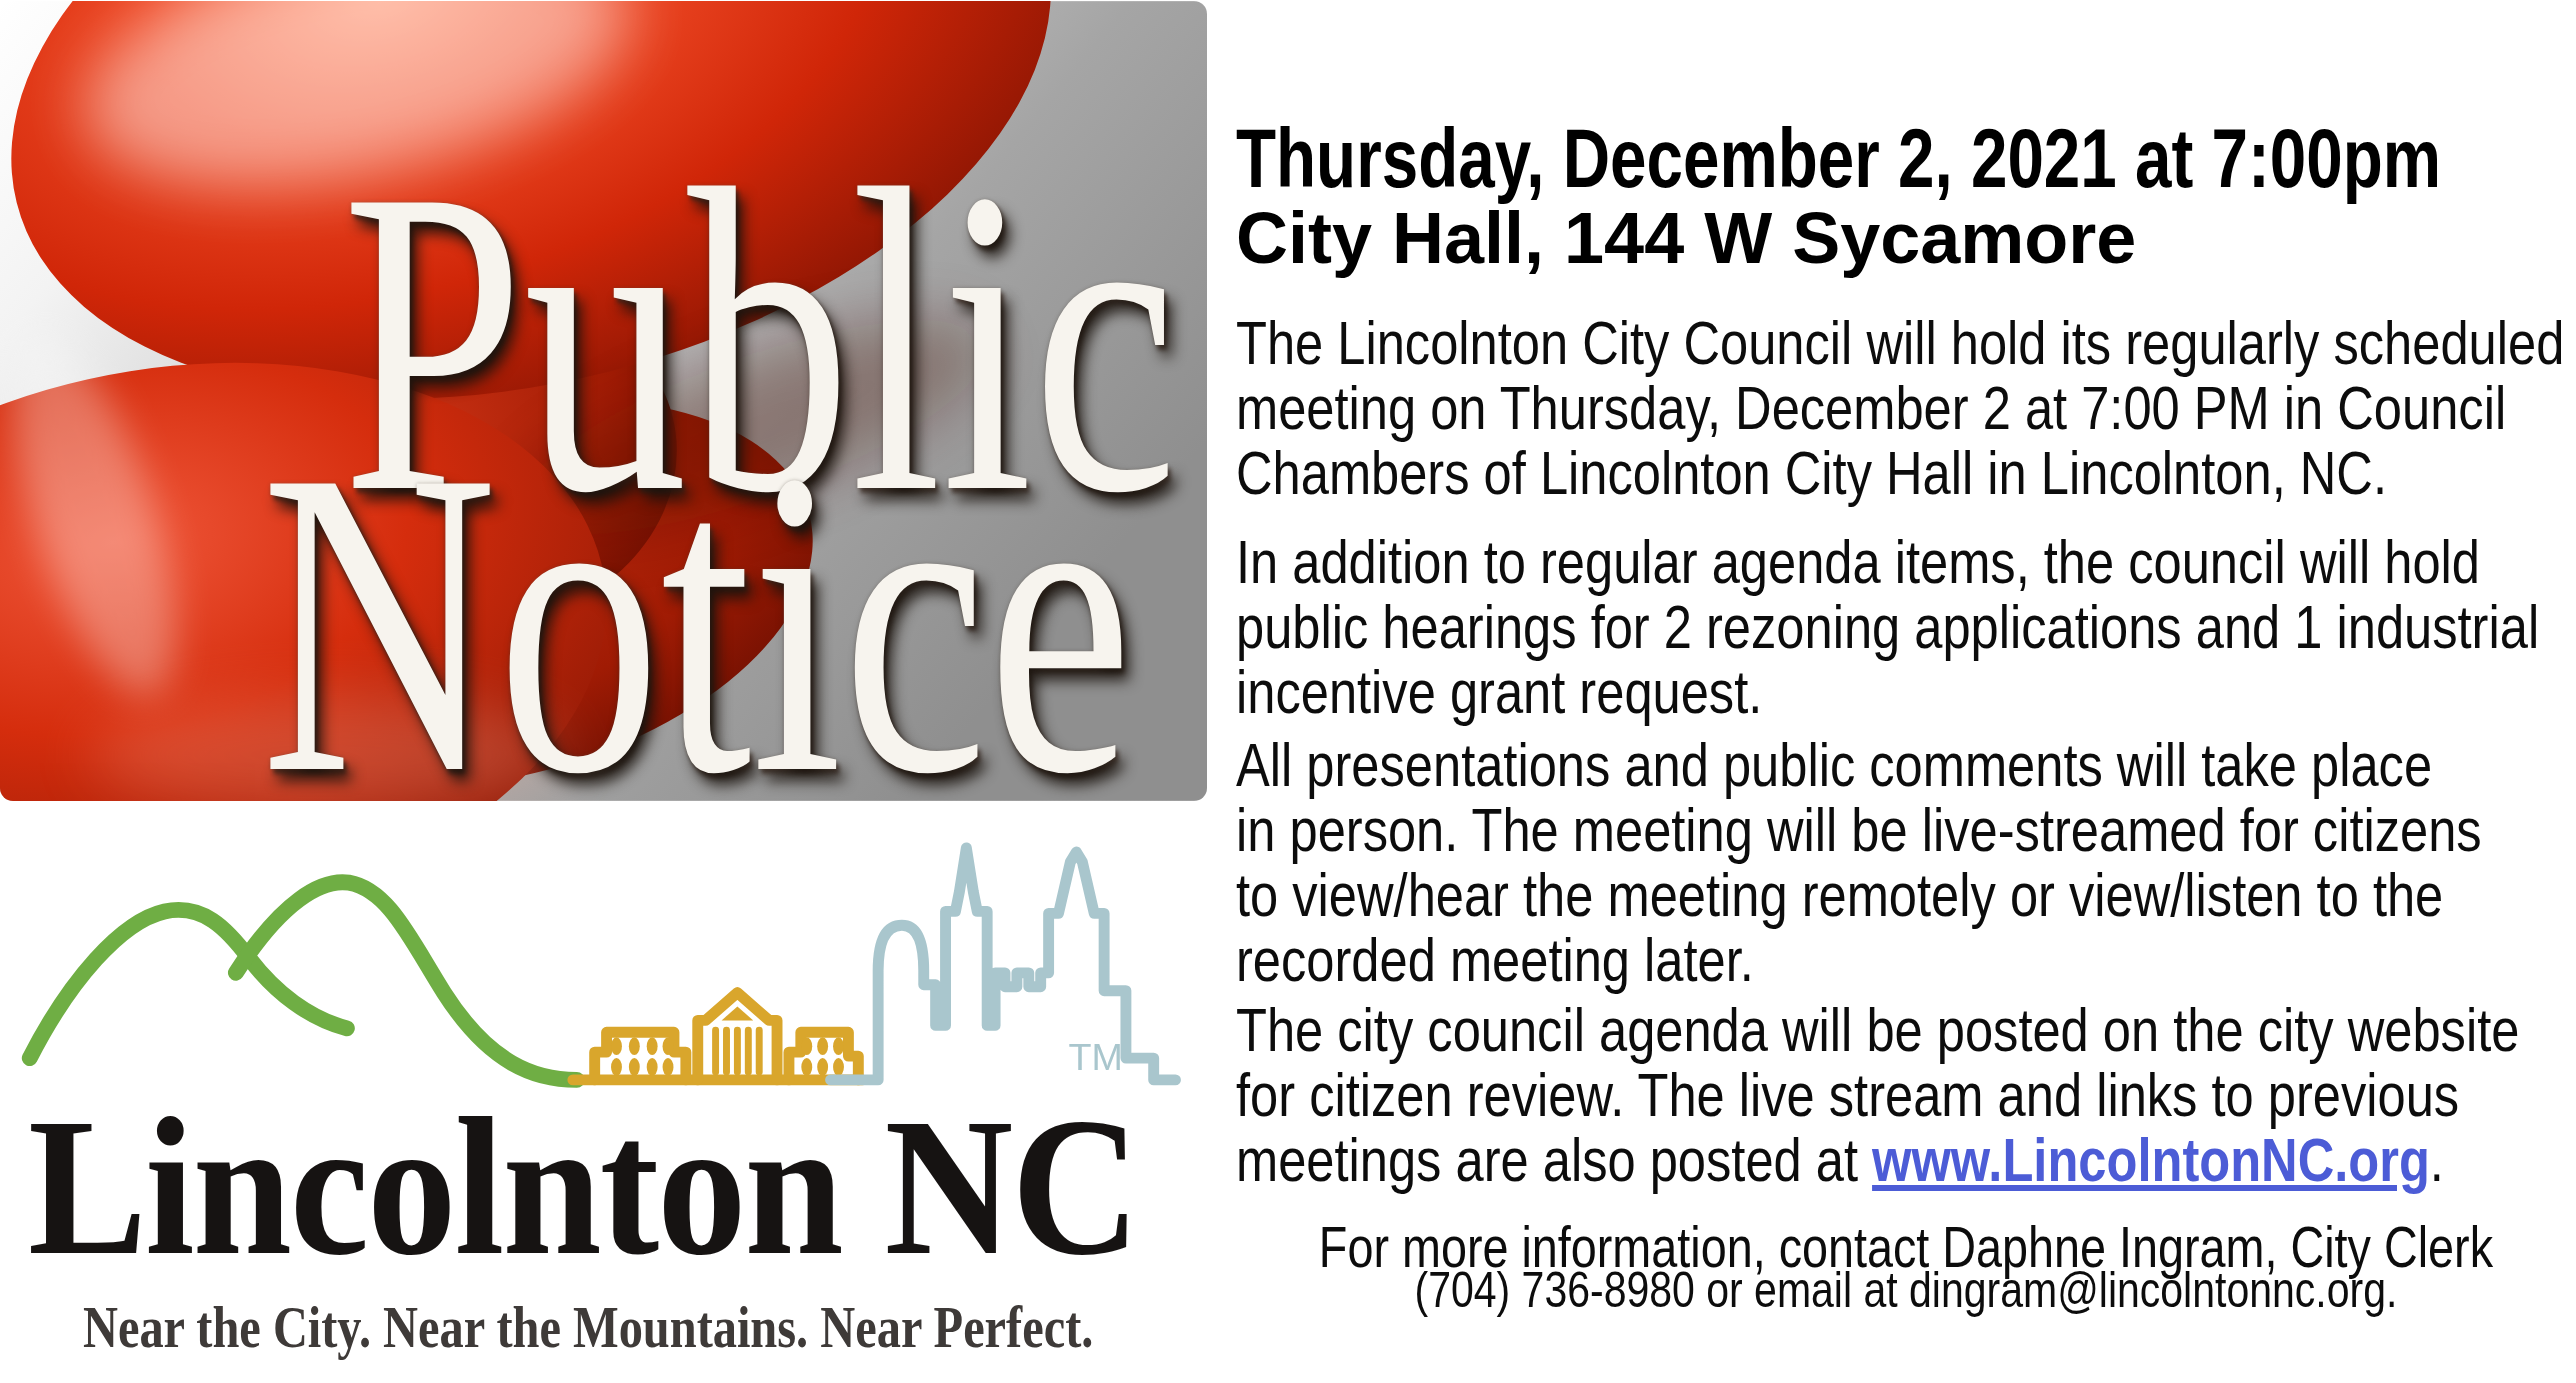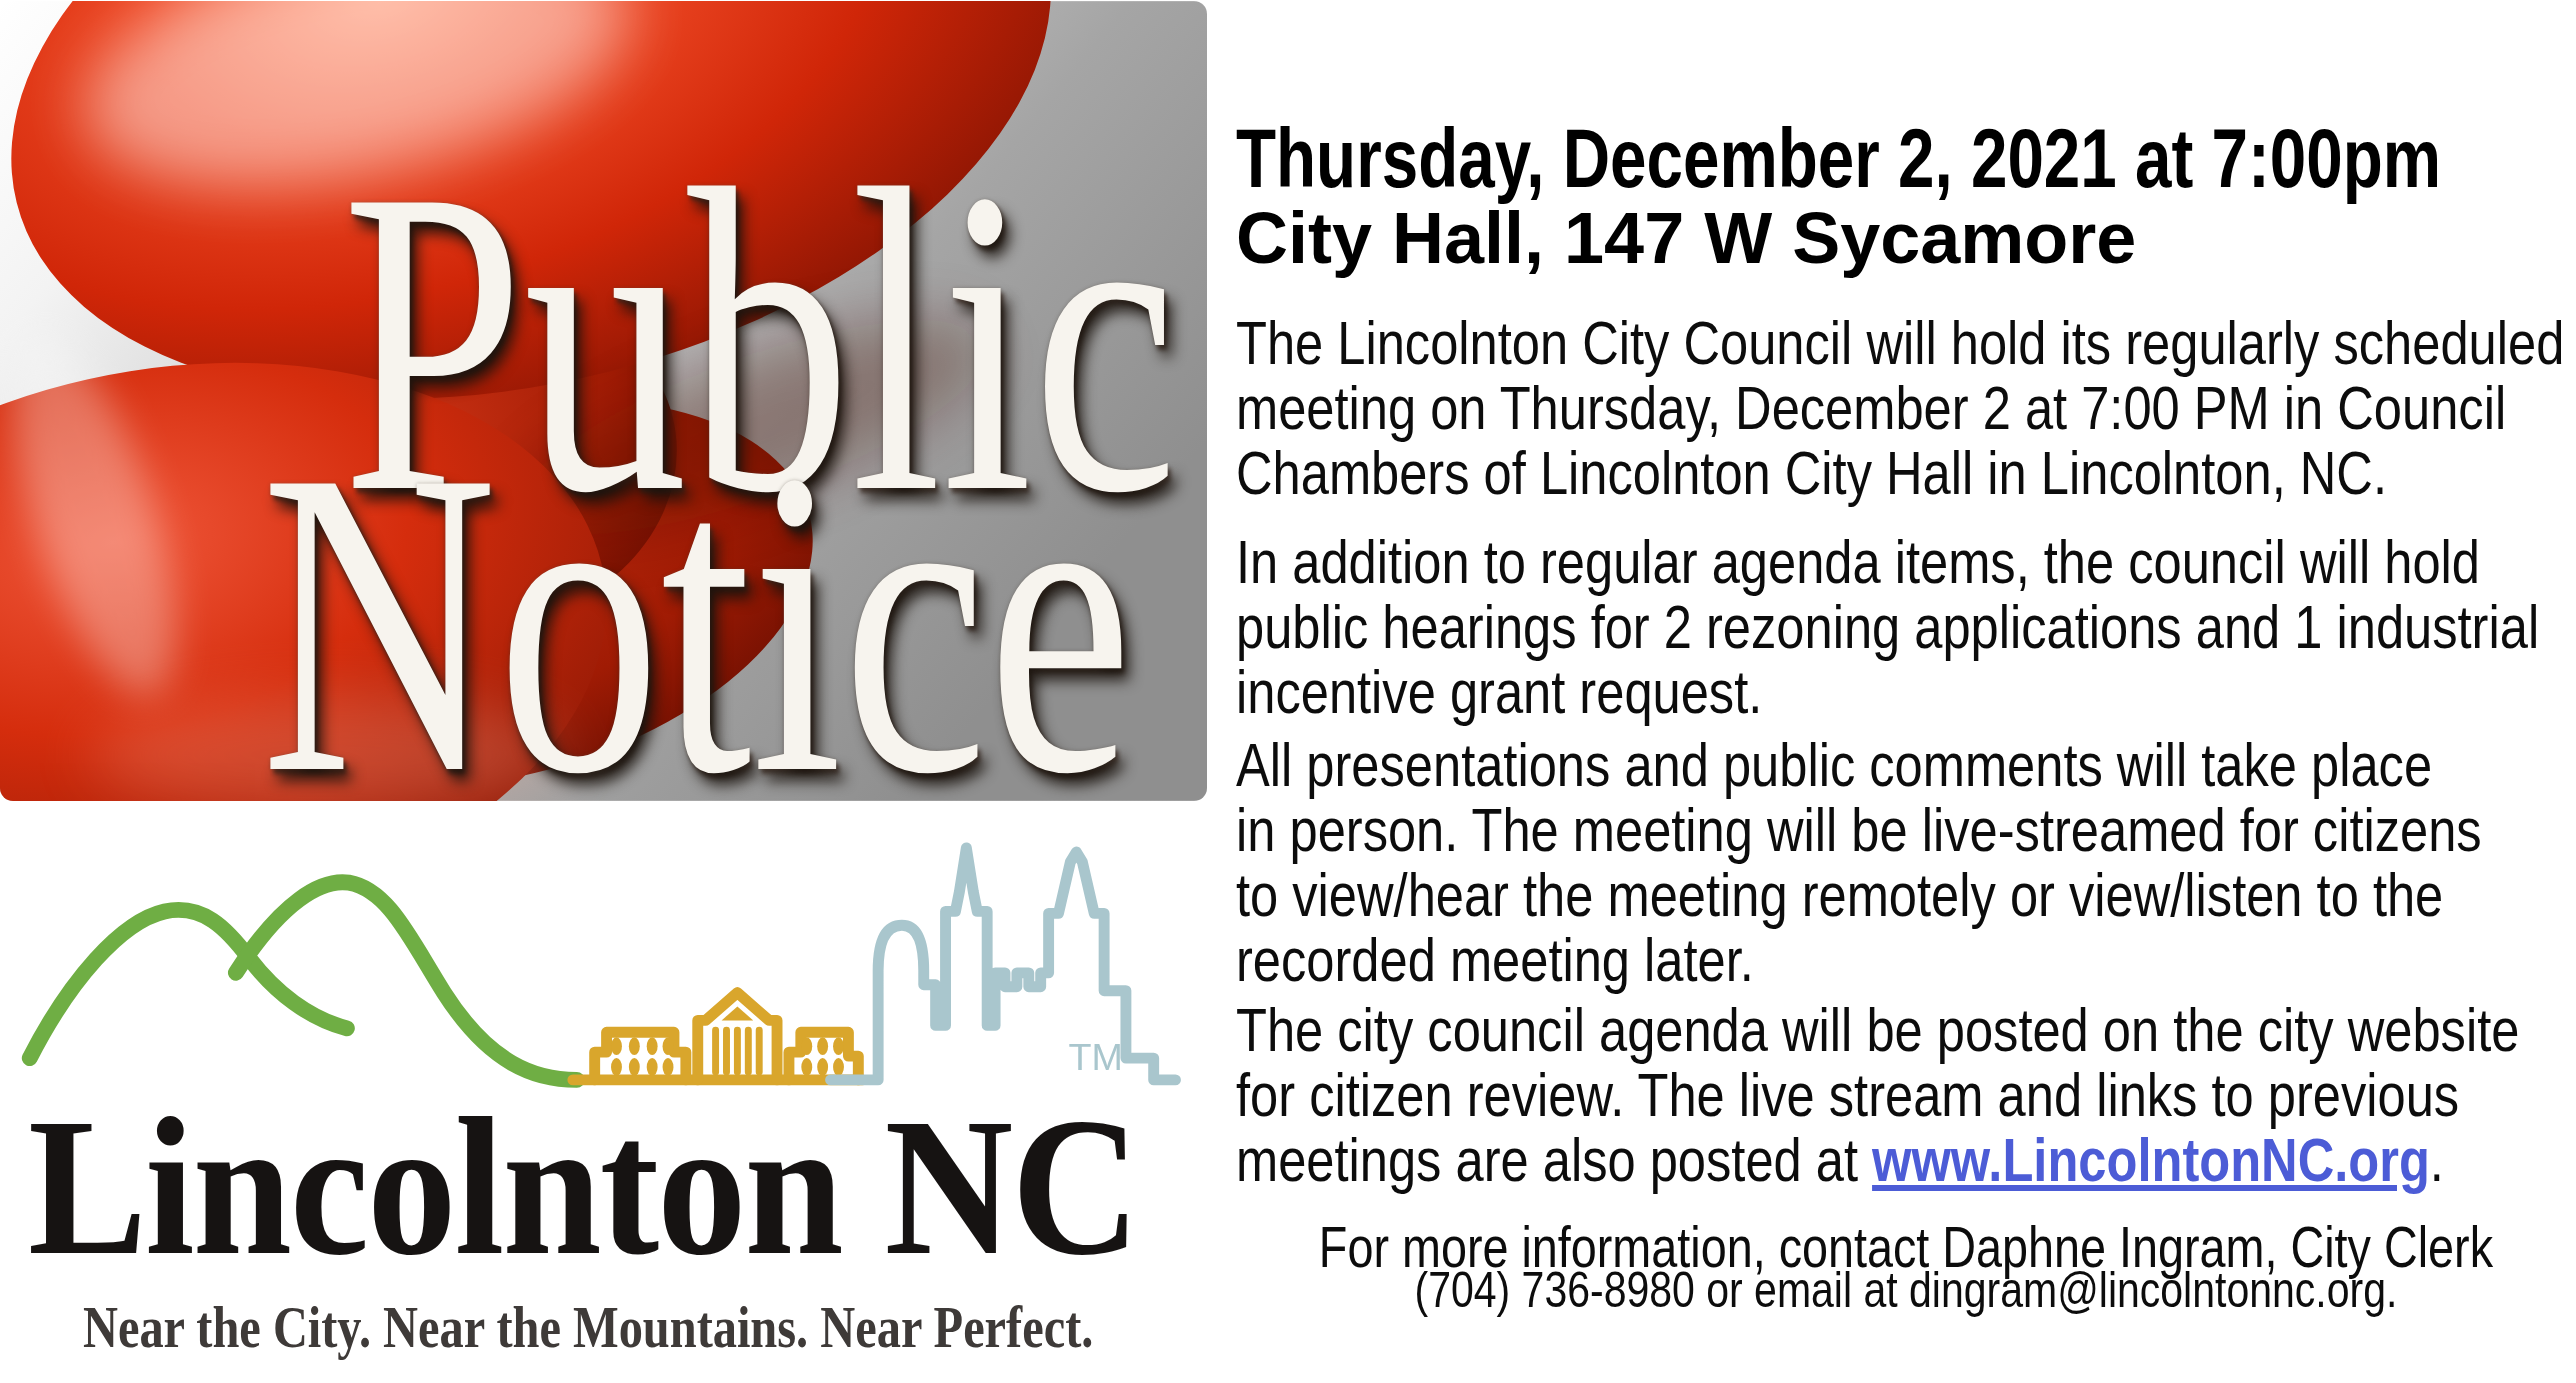--- a/index.html
+++ b/index.html
@@ -129,21 +129,21 @@
       <path d="M 838 260 H 886 V 150 C 886 116 896 104 910 104 C 924 104 932 118 932 150 V 164 H 944 V 205 H 954 V 90 H 964 L 968 70 L 975 26 L 982 70 L 986 90 H 996 V 205 H 1004 V 152 H 1014 V 166 H 1026 V 152 H 1038 V 166 H 1050 V 152 H 1058 V 92 H 1068 L 1080 40 L 1086 30 L 1092 40 L 1104 92 H 1114 V 170 H 1136 V 238 H 1164 V 260 H 1186"></path>
     </g>
     <text x="1078" y="250" font-family="Liberation Sans, sans-serif" font-size="38" fill="#a9c6cd">TM</text>
   </svg>
 
   <div class="wordmark">Lincolnton NC</div>
   <div class="tagline">Near the City. Near the Mountains. Near Perfect.</div>
 
   <div class="rc">
     <div class="rc-datetime">Thursday, December 2, 2021 at 7:00pm</div>
-    <div class="rc-location">City Hall, 147 W Sycamore</div>
+    <div class="rc-location">City Hall, 144 W Sycamore</div>
 
     <div class="para p1">The Lincolnton City Council will hold its regularly scheduled
 meeting on Thursday, December 2 at 7:00 PM in Council
 Chambers of Lincolnton City Hall in Lincolnton, NC.</div>
     <div class="para p2">In addition to regular agenda items, the council will hold
 public hearings for 2 rezoning applications and 1 industrial
 incentive grant request.</div>
     <div class="para p3">All presentations and public comments will take place
 in person. The meeting will be live-streamed for citizens
 to view/hear the meeting remotely or view/listen to the

